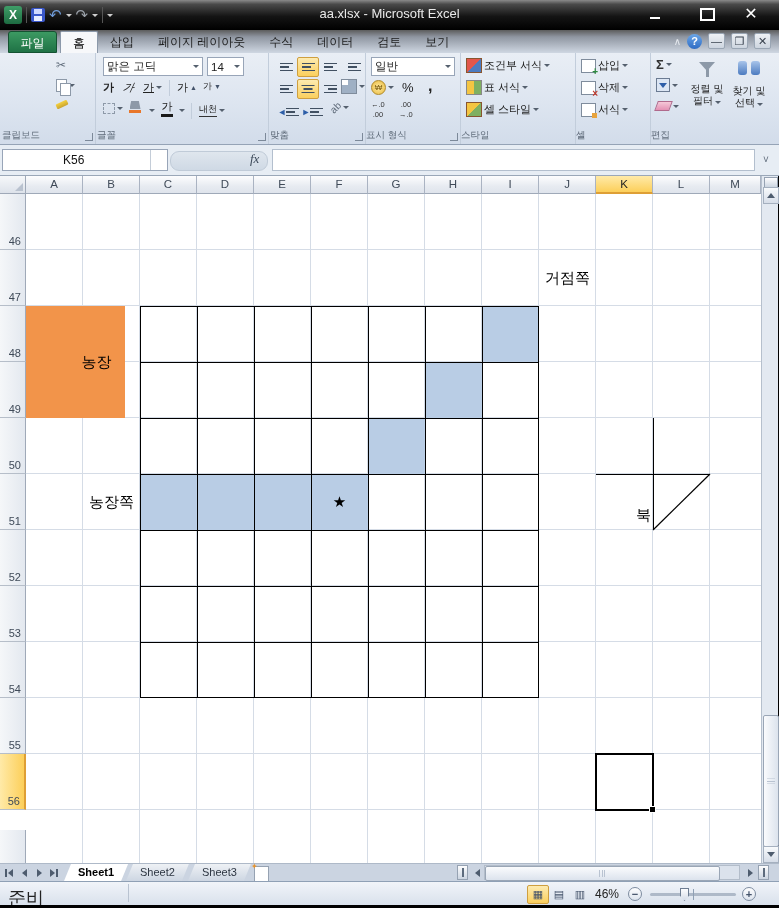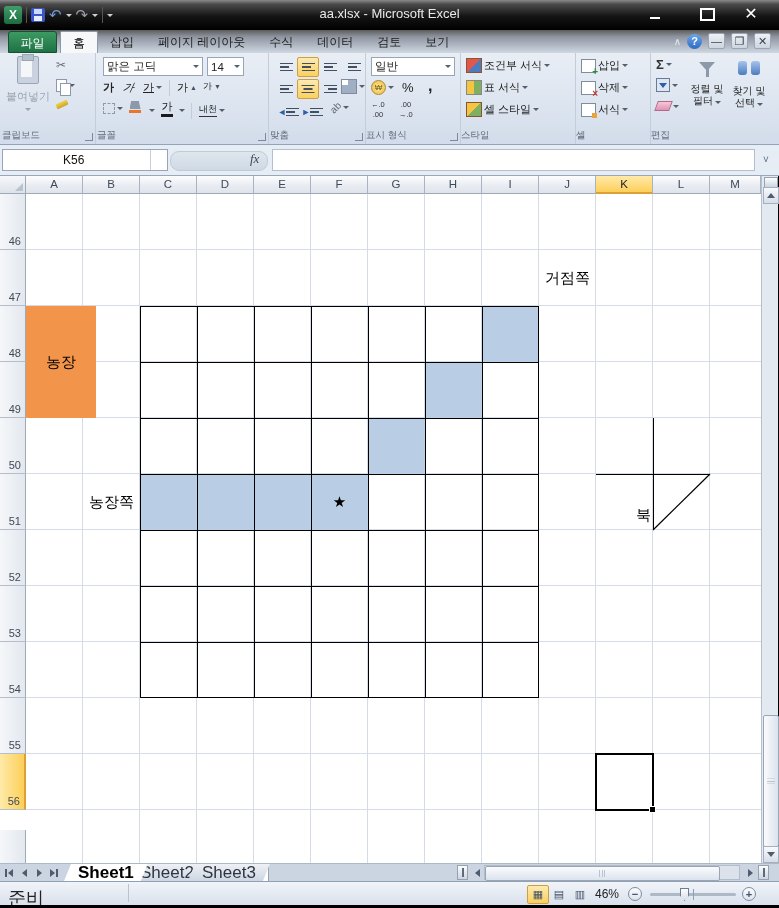--- a/index.html
+++ b/index.html
@@ -144,21 +144,21 @@
   .tri-lf{width:0;height:0;border-right:5px solid #4e5c6e;border-top:4px solid transparent;border-bottom:4px solid transparent;}
   .tri-rt{width:0;height:0;border-left:5px solid #4e5c6e;border-top:4px solid transparent;border-bottom:4px solid transparent;}
   #vthumb{position:absolute;left:1px;width:14px;background:linear-gradient(90deg,#fafbfd,#dce3ed);
     border:1px solid #9aa6b6;border-radius:2px;}
   .grip{position:absolute;left:3px;right:3px;top:50%;height:5px;transform:translateY(-50%);
     background:repeating-linear-gradient(180deg,#b9c3d1 0 1px,transparent 1px 2.5px);}
   
   #tabbar{left:0;top:863px;width:779px;height:18px;background:#cbd4e1;border-top:1px solid #aeb9c8;box-sizing:border-box;}
   .navbtn{position:absolute;top:1px;width:14px;height:15px;display:flex;align-items:center;justify-content:center;gap:1px;}
   .navbar{width:2px;height:8px;background:#4e5c6e;}
-  .stab{position:absolute;top:0;height:17px;line-height:17px;font-size:17px;color:#2d3642;
+  .stab{position:absolute;top:0;height:17px;line-height:17px;font-size:11px;color:#2d3642;
     background:linear-gradient(#eef1f5,#cdd6e2);padding:0 14px;
     clip-path:polygon(7px 0,100% 0,calc(100% - 7px) 100%,0 100%);}
   .stab.active{background:#fff;font-weight:bold;color:#000;}
   .newsheet{position:absolute;top:2px;width:13px;height:14px;background:#fff;border:1px solid #96a2b2;}
   .newsheet:after{content:"✦";position:absolute;left:-4px;top:-5px;color:#e8922a;font-size:8px;}
   #hsplit{position:absolute;left:457px;top:1px;width:11px;height:15px;background:linear-gradient(#fdfdfe,#ccd5e1);border:1px solid #96a2b2;box-sizing:border-box;}
   #hsplit:after{content:"";position:absolute;left:4px;top:2px;bottom:2px;width:1.5px;background:#5d6b7d;}
   #htrack{position:absolute;left:484px;top:1px;width:256px;height:15px;background:#dbe2ec;border:1px solid #b3bdca;box-sizing:border-box;}
   #hthumb{position:absolute;left:0px;top:0px;width:233px;height:13px;background:linear-gradient(#fafbfd,#dce3ed);
     border:1px solid #9aa6b6;border-radius:2px;}
@@ -225,25 +225,20 @@
     <div class="help">?</div>
     <div class="mini-win">—</div>
     <div class="mini-win">❐</div>
     <div class="mini-win">✕</div>
   </div>
 </div>
 
 <div id="ribbon" class="abs">
 
   <div class="group" style="left:2px;width:94px;">
-    <div class="mbtn" style="left:4px;top:3px;width:44px;height:66px;flex-direction:column;justify-content:flex-start;">
-      <div class="paste-ic"></div>
-      <div class="klab" style="color:#9aa4b0;margin-top:3px;">붙여넣기</div>
-      <div class="dd" style="border-top-color:#9aa4b0;margin-top:2px;"></div>
-    </div>
     <div class="mbtn" style="left:54px;top:5px;">
         <span class="scis">✂</span>
       </div>
     <div class="mbtn" style="left:54px;top:26px;">
         <span class="copyic"></span>
         <span class="dd"></span>
       </div>
     <div class="mbtn" style="left:54px;top:49px;">
         <span class="brush"></span>
       </div>
@@ -519,21 +514,21 @@
       <div class="rowhdr" style="top: 242px; height: 56px;">50</div>
       <div class="rowhdr" style="top: 298px; height: 56px;">51</div>
       <div class="rowhdr" style="top: 354px; height: 56px; text-align: right;">52</div>
       <div class="rowhdr" style="top: 410px; height: 56px;">53</div>
       <div class="rowhdr" style="top: 466px; height: 56px;">54</div>
       <div class="rowhdr" style="top: 522px; height: 56px;">55</div>
       <div class="rowhdr rowsel" style="top: 578px; height: 56px;">56</div>
       <div class="rowhdr" style="top: 634px; height: 56px; margin-top: 20px;">57</div>
     </div>
   <div id="overlays">
-      <div class="fillcell gtext" style="left: 26px; top: 130px; width: 70px; height: 112px; background: rgb(242, 148, 74); justify-content: center;">농장</div>
+      <div class="fillcell gtext" style="left: 26px; top: 130px; width: 57px; height: 112px; background: rgb(242, 148, 74); justify-content: center; padding-left: 42px;">농장</div>
       <div class="fillcell" style="left: 482px; top: 130px; width: 57px; height: 56px; background: rgb(185, 205, 229);"></div>
       <div class="fillcell" style="left: 425px; top: 186px; width: 57px; height: 56px; background: rgb(185, 205, 229);"></div>
       <div class="fillcell" style="left: 368px; top: 242px; width: 57px; height: 56px; background: rgb(185, 205, 229);"></div>
       <div class="fillcell" style="left: 140px; top: 298px; width: 57px; height: 56px; background: rgb(185, 205, 229);"></div>
       <div class="fillcell" style="left: 197px; top: 298px; width: 57px; height: 56px; background: rgb(185, 205, 229);"></div>
       <div class="fillcell" style="left: 254px; top: 298px; width: 57px; height: 56px; background: rgb(185, 205, 229);"></div>
       <div class="fillcell" style="left: 311px; top: 298px; width: 57px; height: 56px; background: rgb(185, 205, 229);"></div>
       <div class="fillcell" style="left: 140px; top: 130px; width: 399px; height: 392px; border: 1.4px solid rgb(0, 0, 0); box-sizing: border-box;">
         <div class="blackline" style="left: 56px; top: 0px; width: 1.4px; height: 100%;"></div>
         <div class="blackline" style="left: 113px; top: 0px; width: 1.4px; height: 100%;"></div>

